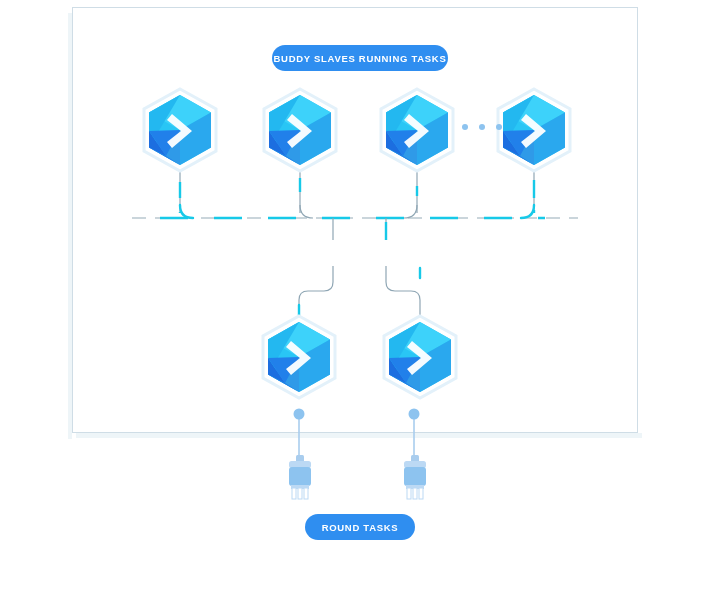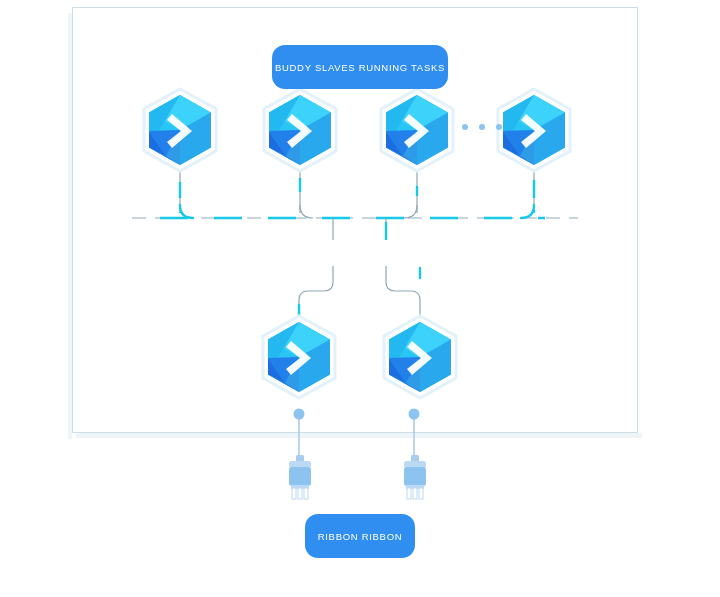--- a/index.html
+++ b/index.html
@@ -44,26 +44,26 @@
     left: 76px;
     top: 433px;
     width: 566px;
     height: 5px;
     background: #eef5f8;
   }
 
   
   .badge {
     position: absolute;
-    height: 44px;
+    height: 26px;
     border-radius: 13px;
     background: #2f8ef0;
     color: #ffffff;
     font-size: 9.5px;
-    font-weight: normal;
+    font-weight: bold;
     letter-spacing: 0.7px;
     display: flex;
     align-items: center;
     justify-content: center;
     white-space: nowrap;
     z-index: 20;
   }
   #badge-slaves { left: 272px; top: 45px; width: 176px; }
   #badge-master { left: 272px; top: 240px; width: 176px; }
   #badge-ribbon { left: 305px; top: 514px; width: 110px; }
@@ -299,15 +299,15 @@
       <rect x="8" y="30" width="18" height="4" fill="#bcd9f4"></rect>
       <rect x="9" y="33" width="4" height="11" fill="#ffffff" stroke="#bcd9f4" stroke-width="1"></rect>
       <rect x="15" y="33" width="4" height="11" fill="#ffffff" stroke="#bcd9f4" stroke-width="1"></rect>
       <rect x="21" y="33" width="4" height="11" fill="#ffffff" stroke="#bcd9f4" stroke-width="1"></rect>
     </svg>
   </div>
 
   <div class="badge" id="badge-slaves">BUDDY SLAVES RUNNING TASKS</div>
 
 
-  <div class="badge" id="badge-ribbon">RIBBON RIBBON</div>
+  <div class="badge" id="badge-ribbon">ROUND TASKS</div>
 
 </div>
 
 </body></html>

